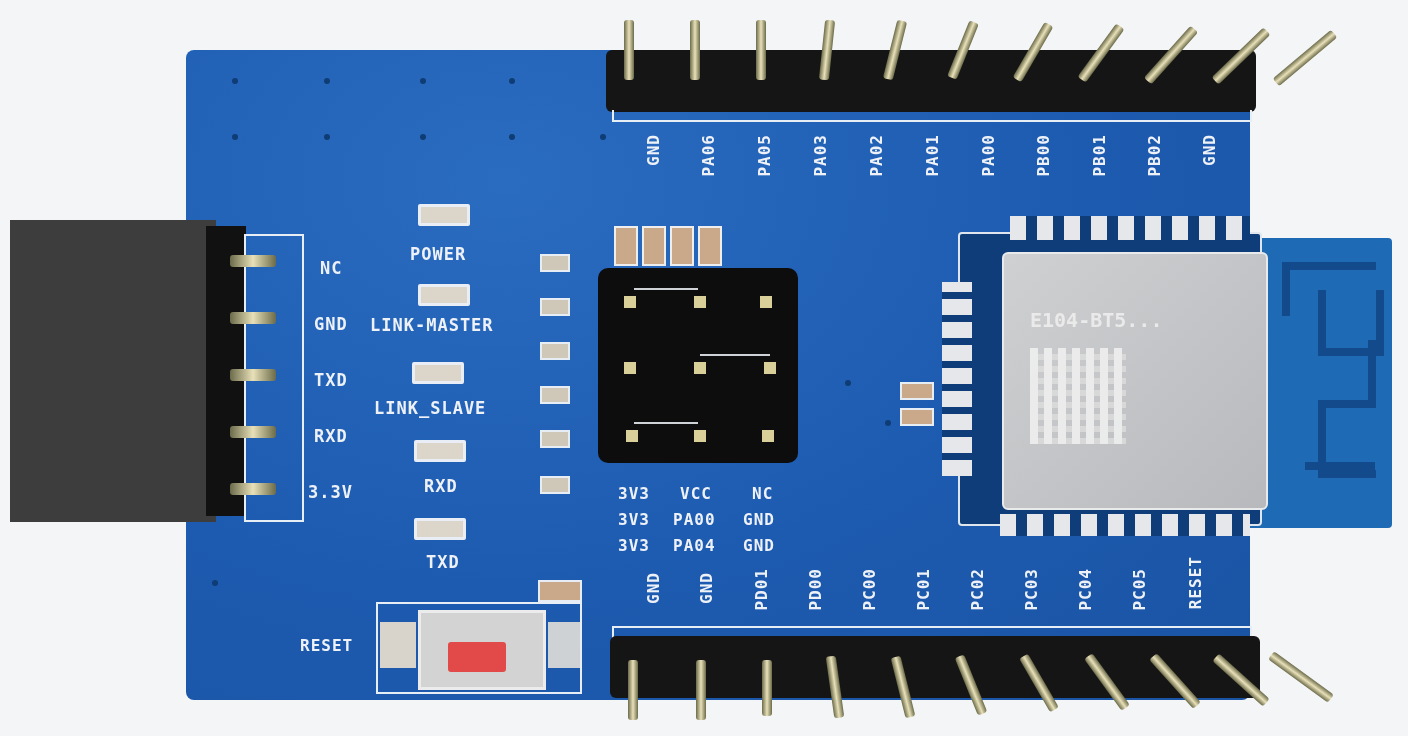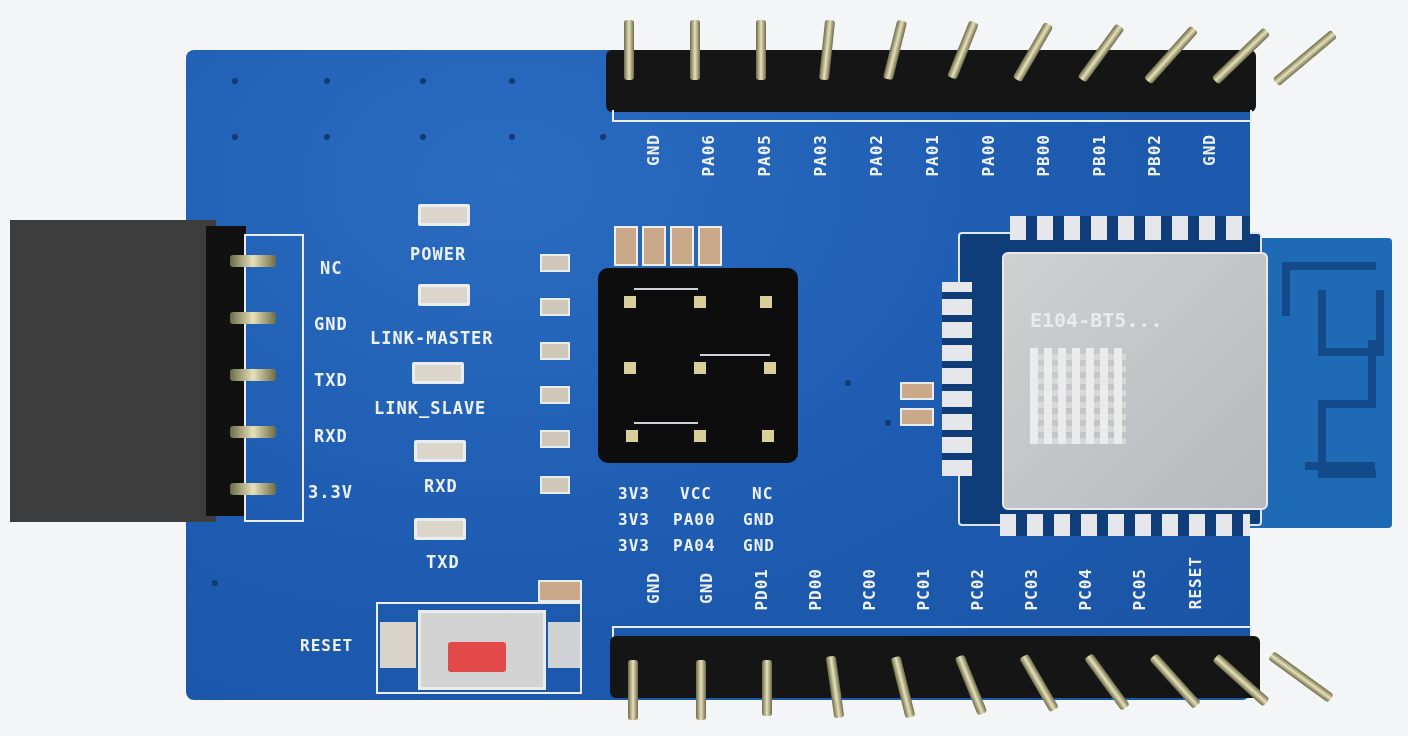--- a/index.html
+++ b/index.html
@@ -66,21 +66,21 @@
 
 <div class="abs silk" style="left:320px;top:258px">NC</div>
 <div class="abs silk" style="left:314px;top:314px">GND</div>
 <div class="abs silk" style="left:314px;top:370px">TXD</div>
 <div class="abs silk" style="left:314px;top:426px">RXD</div>
 <div class="abs silk" style="left:308px;top:482px">3.3V</div>
 
 <div class="abs led" style="left:418px;top:204px"></div>
 <div class="abs silk" style="left:410px;top:244px">POWER</div>
 <div class="abs led" style="left:418px;top:284px"></div>
-<div class="abs silk" style="left:370px;top:328px">LINK-MASTER</div>
+<div class="abs silk" style="left:370px;top:315px">LINK-MASTER</div>
 <div class="abs led" style="left:412px;top:362px"></div>
 <div class="abs silk" style="left:374px;top:398px">LINK_SLAVE</div>
 <div class="abs led" style="left:414px;top:440px"></div>
 <div class="abs silk" style="left:424px;top:476px">RXD</div>
 <div class="abs led" style="left:414px;top:518px"></div>
 <div class="abs silk" style="left:426px;top:552px">TXD</div>
 
 <div class="abs smd" style="left:540px;top:254px"></div>
 <div class="abs smd" style="left:540px;top:298px"></div>
 <div class="abs smd" style="left:540px;top:342px"></div>

